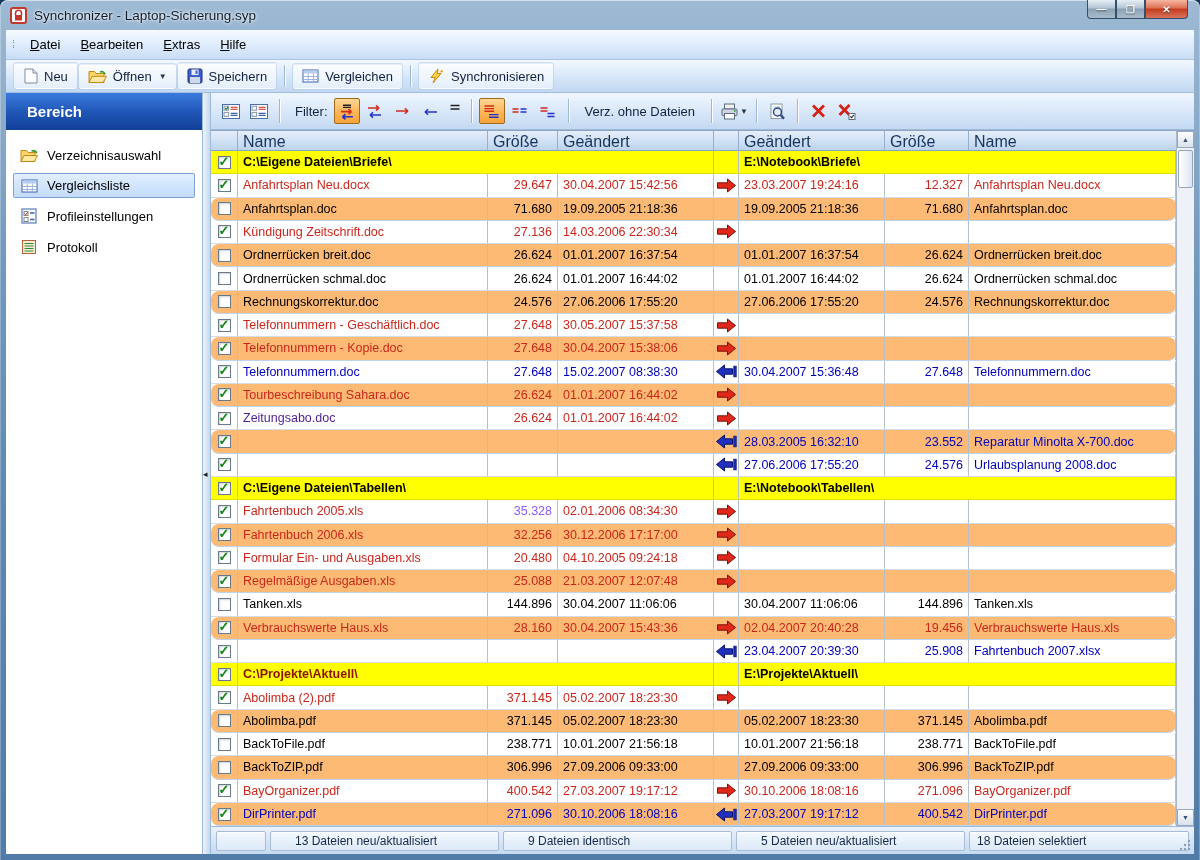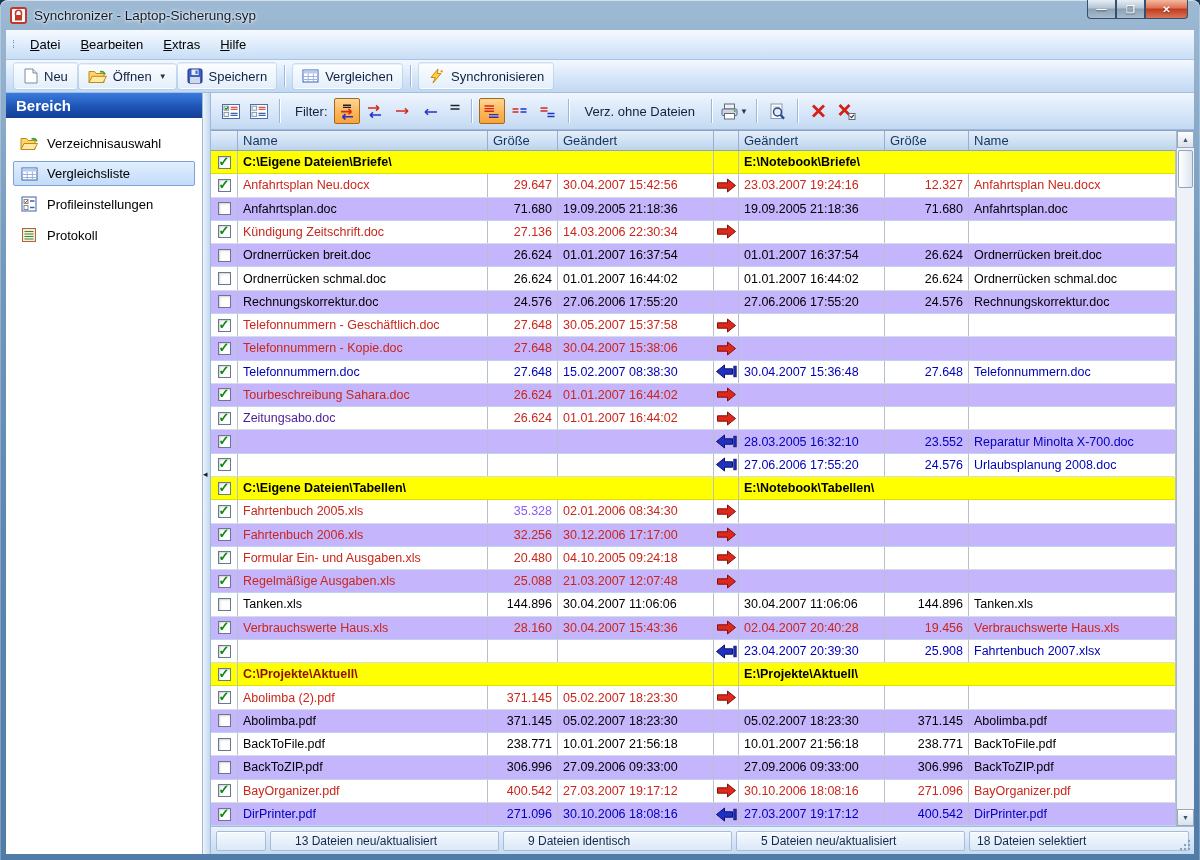--- a/index.html
+++ b/index.html
@@ -48,21 +48,21 @@
     border-bottom:1px solid #a2bede;
   }
   .tbtn { display:flex; align-items:center; gap:6px; padding:4px 8px; font-size:13px; color:#102040; border:1px solid transparent; border-radius:3px; background:linear-gradient(180deg,#fbfdff,#e4efFB); box-shadow:0 0 0 1px rgba(170,197,228,.5); }
   .tbtn .icon { display:flex; }
   .dd-arrow { font-size:8px; color:#24364f; margin-left:1px; }
   .tsep { width:1px; height:22px; background:#9db8d6; box-shadow:1px 0 0 #ffffff; margin:0 6px; }
   
   .main { flex:1 1 auto; display:flex; min-height:0; }
   .sidebar { width:196px; flex:0 0 auto; background:#ffffff; display:flex; flex-direction:column; }
   .sidebar-header {
-    height:25px; flex:0 0 auto; display:flex; align-items:center; padding-left:10px;
+    height:37px; flex:0 0 auto; display:flex; align-items:center; padding-left:21px;
     background:linear-gradient(180deg,#3a7ade 0%,#1e55b4 55%,#123f97 100%);
     color:#fff; font-size:15px; font-weight:bold;
   }
   .sidebar-items { padding-top:13px; display:flex; flex-direction:column; gap:5px; }
   .side-item { display:flex; align-items:center; gap:9px; margin:0 7px; padding:4px 6px; font-size:13px; color:#000; border:1px solid transparent; border-radius:2px; }
   .side-item.selected { background:linear-gradient(180deg,#e2effe,#c3dbfa); border-color:#7da2d4; }
   .side-item .icon { display:flex; width:18px; justify-content:center; }
   .splitter { width:9px; flex:0 0 auto; position:relative; background:linear-gradient(90deg,#edf4fc,#c4d8ef); border-left:1px solid #9fb9d8; border-right:1px solid #9fb9d8; }
   .split-handle { position:absolute; top:50%; left:0px; transform:translateY(-50%); font-size:9px; color:#1c1c1c; }
   
@@ -73,26 +73,26 @@
     border-bottom:1px solid #9fb9d8; font-size:13px; color:#10223f;
   }
   .fbtn { min-width:26px; height:26px; display:flex; align-items:center; justify-content:center; border:1px solid transparent; border-radius:2px; }
   .fbtn.active { background:linear-gradient(180deg,#ffd795 0%,#fdb558 55%,#f9a33a 100%); border-color:#a06a1c; }
   .fbtn.raised { transform:translateY(-4px); min-width:18px; }
   .fsep { width:1px; height:24px; background:#9db8d6; box-shadow:1px 0 0 #ffffff; margin:0 5px; }
   .flabel { margin:0 4px 0 8px; }
   .verz-btn { padding:4px 9px; border-radius:2px; }
   
   .tablewrap { flex:1 1 auto; position:relative; background:#ffffff; border-top:1px solid #8aa4c4; display:flex; flex-direction:column; min-height:0; }
-  .thead { height:20px; flex:0 0 auto; display:flex; margin-right:12px; font-size:13px; color:#16335e; background:linear-gradient(180deg,#e6eefa 0%,#cddff3 60%,#bdd3ec 100%); border-bottom:1px solid #8aa4c4; }
+  .thead { height:20px; flex:0 0 auto; display:flex; margin-right:12px; font-size:16px; color:#16335e; background:linear-gradient(180deg,#e6eefa 0%,#cddff3 60%,#bdd3ec 100%); border-bottom:1px solid #8aa4c4; }
   .th { border-right:1px solid #96aecf; padding:2px 5px; overflow:hidden; white-space:nowrap; }
   .rows { flex:1 1 auto; display:flex; flex-direction:column; margin-right:18px; min-height:0; }
   .trow { flex:1 1 0; display:flex; font-size:12.5px; min-height:0; border-bottom:1px solid #d4dce6; }
   .trow.white { background:#ffffff; }
-  .trow.blue { background:#c4b5fd; border-bottom-color:#bed4ec; }
+  .trow.blue { background:#fdba74; border-bottom-color:#bed4ec;border-radius:8px; }
   .trow.section { background:#ffff00; font-weight:bold; border-bottom-color:#e0e000; }
   .c { border-right:1px solid #b6c0cd; padding:0 5px; white-space:nowrap; overflow:hidden; display:flex; align-items:center; }
   .w0 { width:27px; flex:none; justify-content:center; padding:0; }
   .w1 { width:250px; flex:none; }
   .w2 { width:70px;  flex:none; justify-content:flex-end; }
   .w3 { width:156px; flex:none; }
   .w4 { width:25px;  flex:none; justify-content:center; padding:0; overflow:visible; }
   .w5 { width:146px; flex:none; }
   .w6 { width:84px;  flex:none; justify-content:flex-end; }
   .w7 { flex:1 1 auto; }

